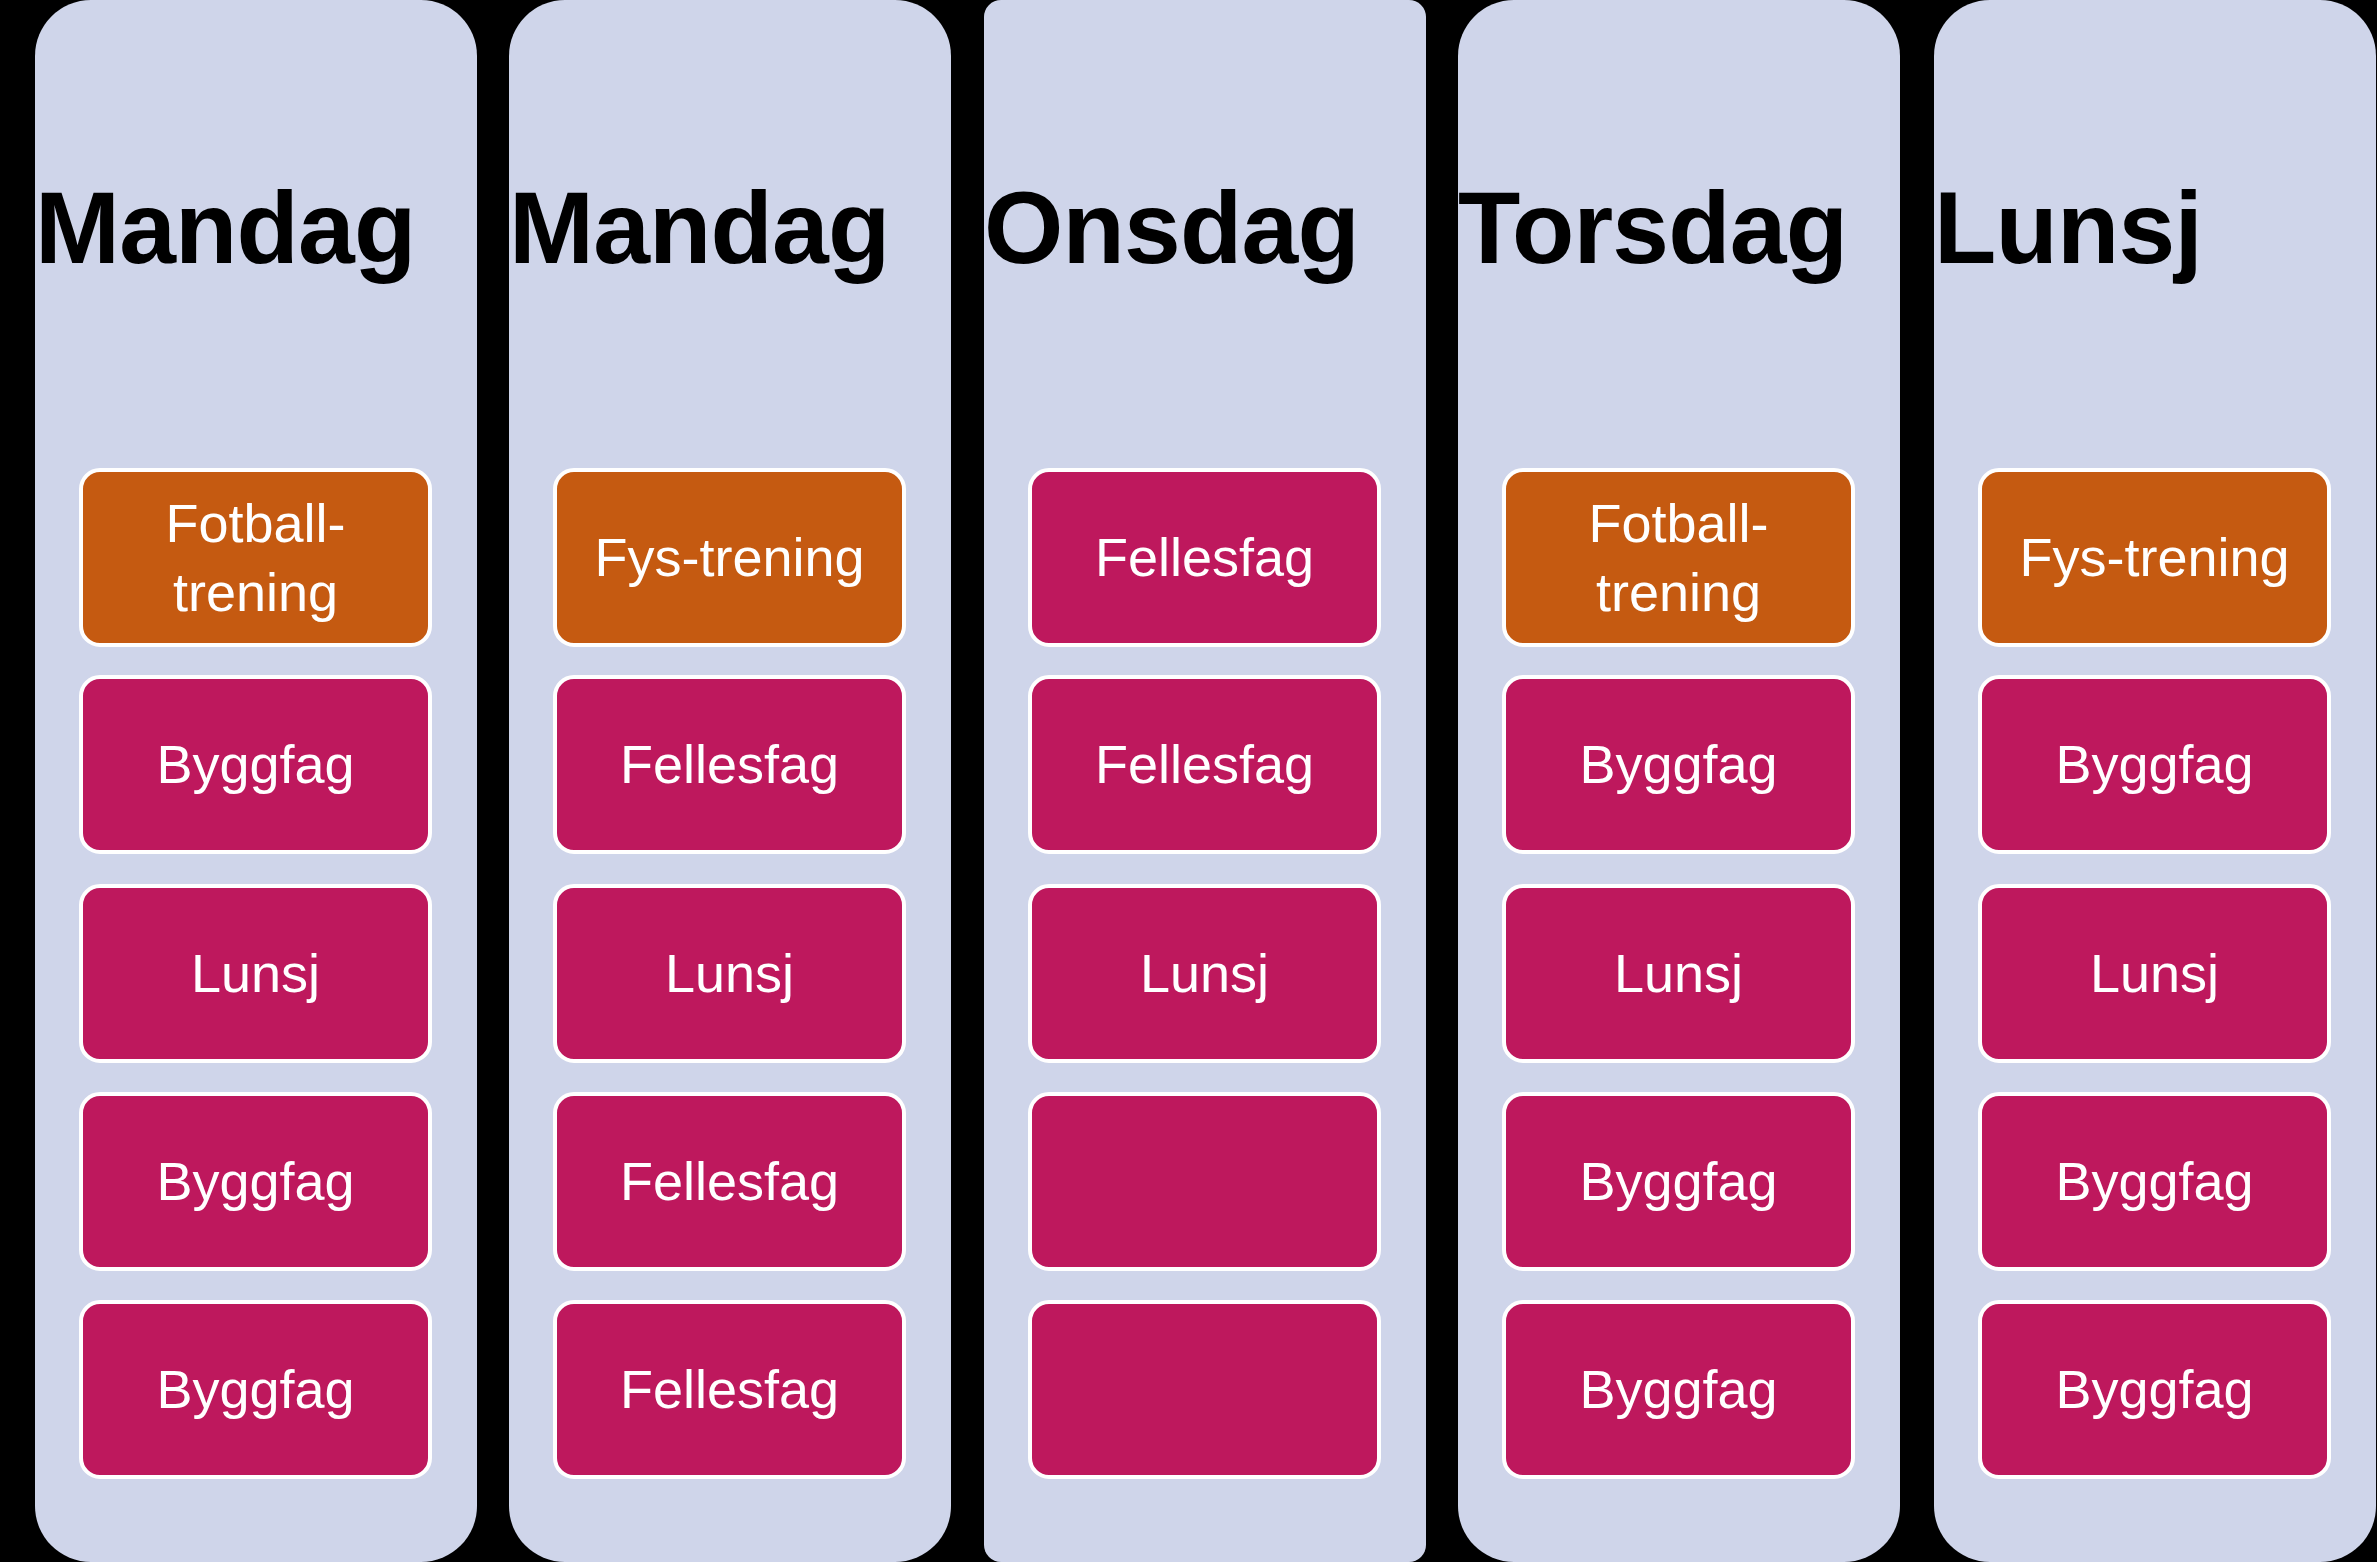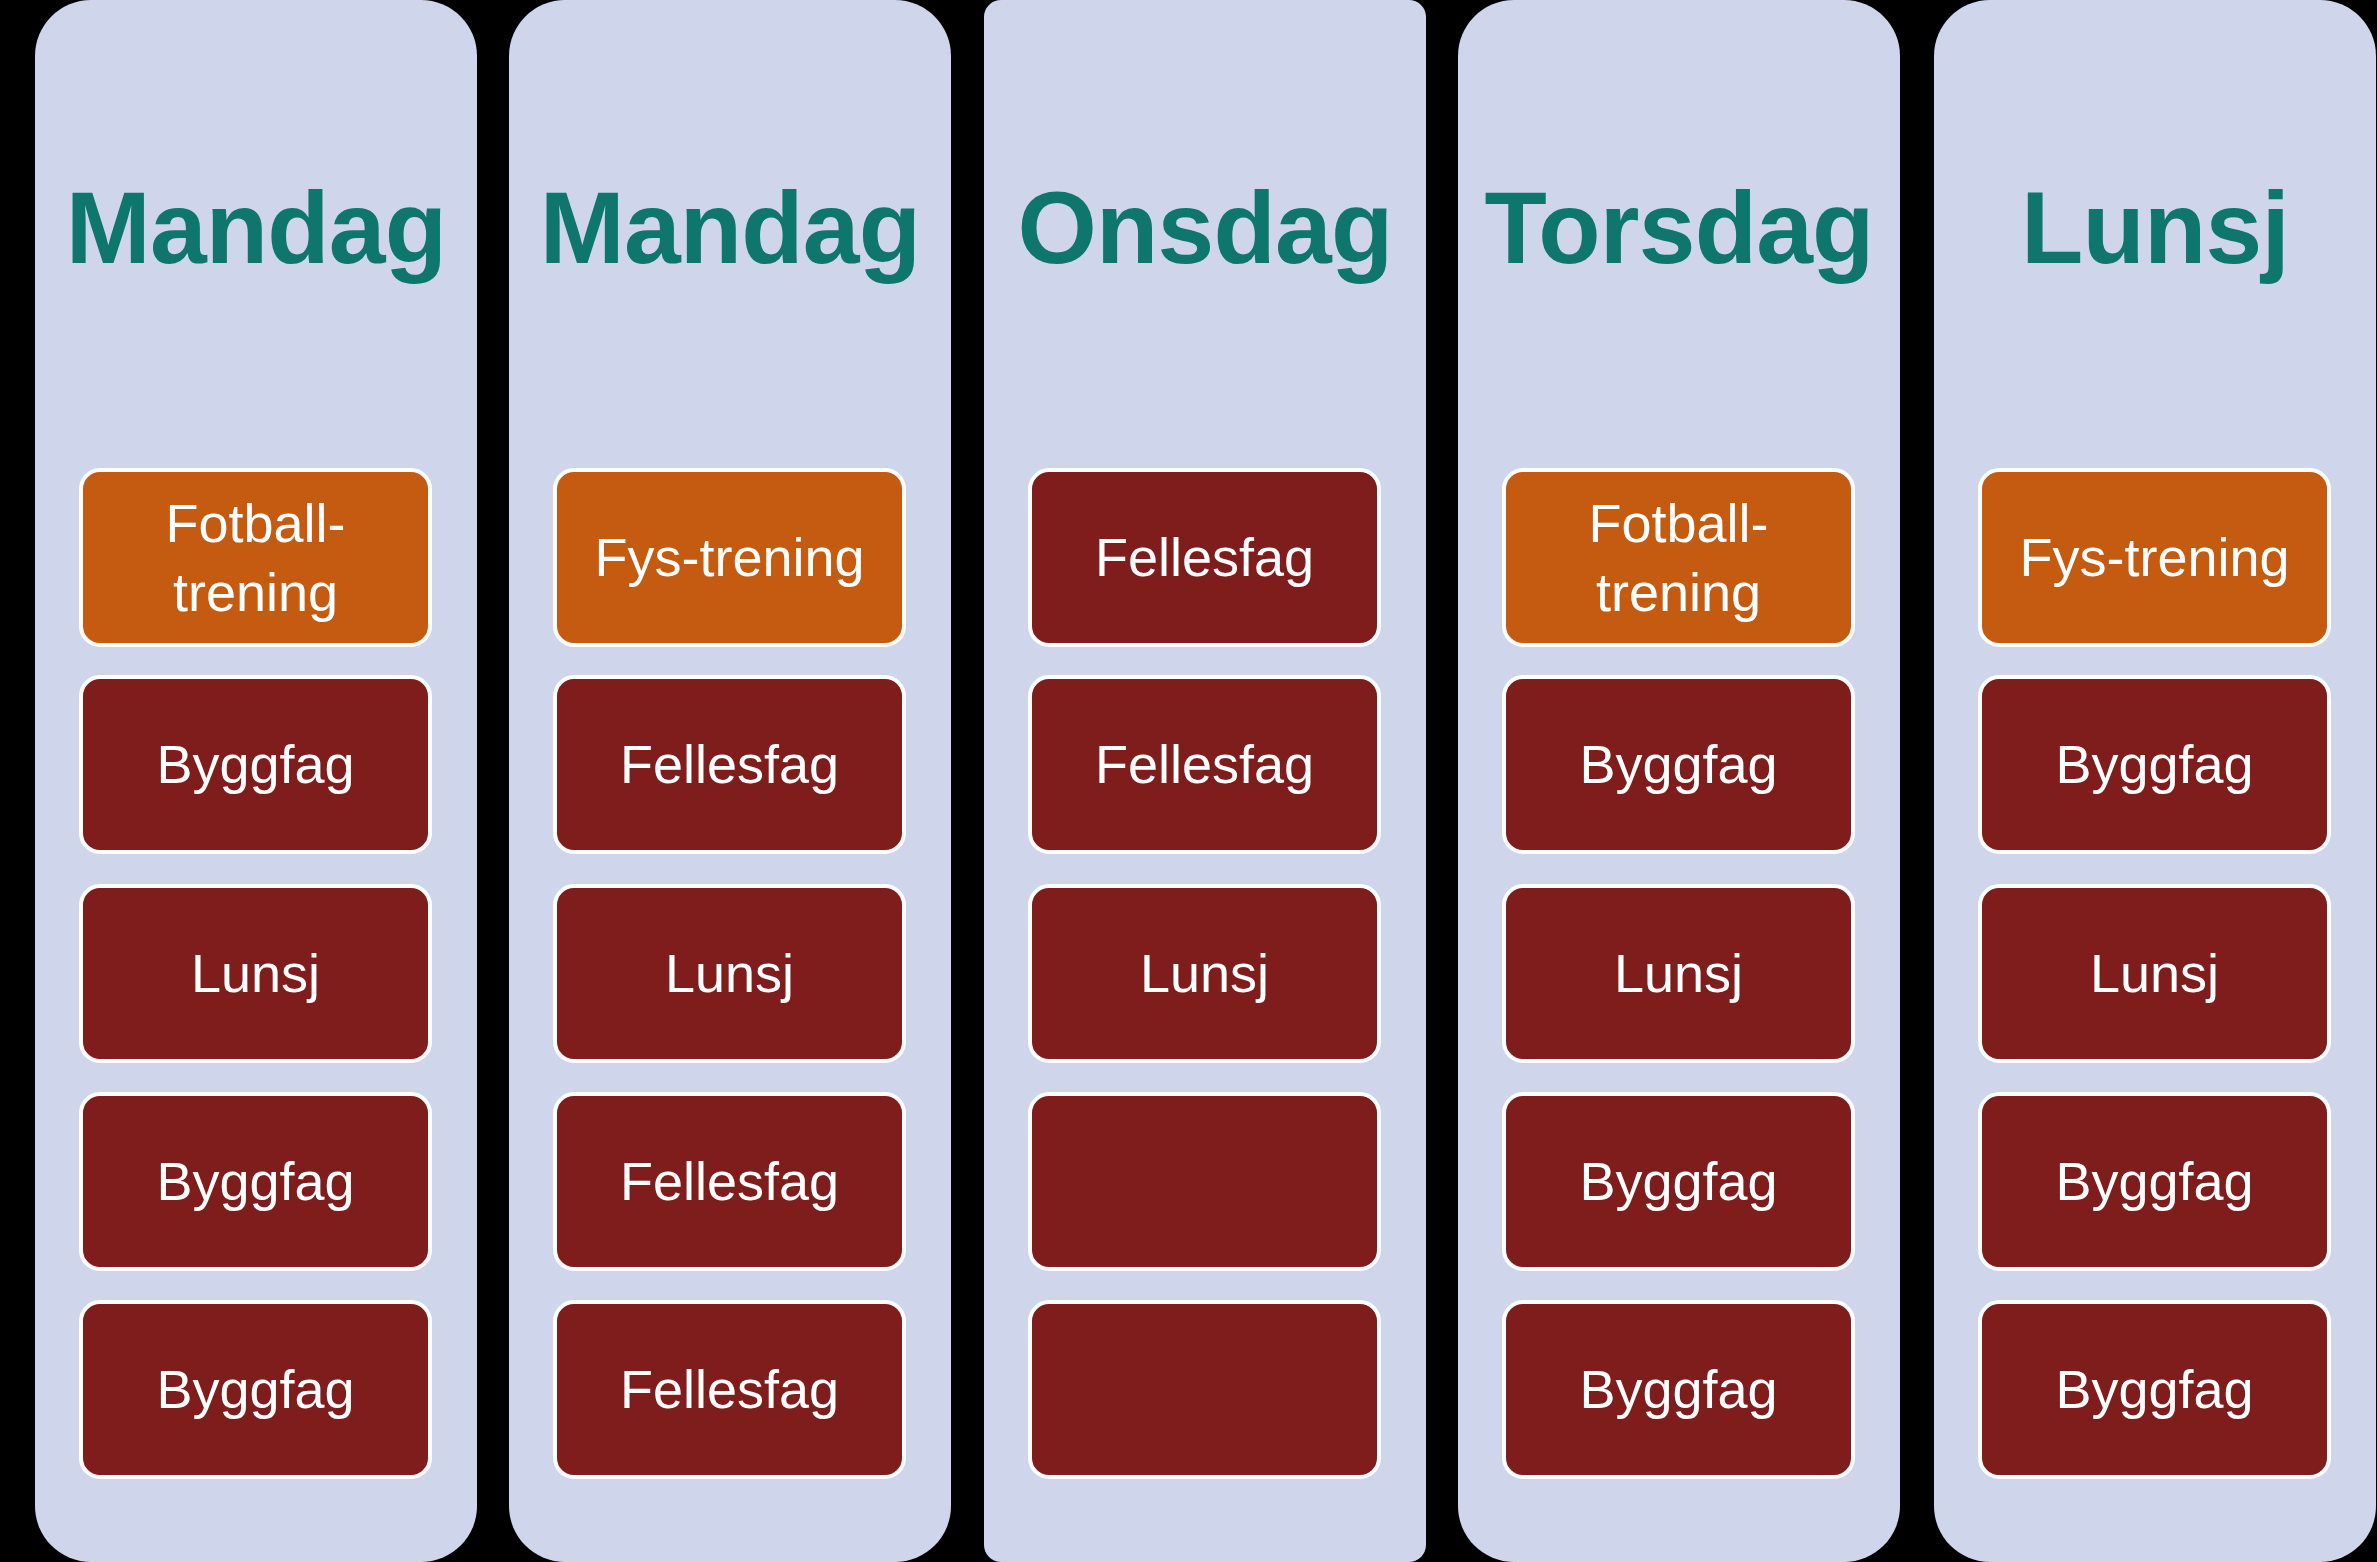--- a/index.html
+++ b/index.html
@@ -7,31 +7,31 @@
     width: 2377px; height: 1562px; background: #000000;
     position: relative; overflow: hidden;
     font-family: "Liberation Sans", "DejaVu Sans", sans-serif;
   }
   .col {
     position: absolute; top: 0; width: 442px; height: 1562px;
     background: #cfd5ea; border-radius: 56px;
   }
   .title {
     position: absolute; left: 0; right: 0; top: 168px;
-    text-align: center; font-weight: bold; font-size: 102px;
-    color: #0f766e; letter-spacing: -0.8px; line-height: 120px;
+    font-weight: bold; font-size: 102px;
+    color: #000000; letter-spacing: -0.8px; line-height: 120px;
   }
   .box {
     position: absolute; left: 44px; width: 345px; height: 171px;
     border: 4px solid #ffffff; border-radius: 21px;
     display: flex; align-items: center; justify-content: center;
     text-align: center; color: #ffffff; font-size: 54px; line-height: 69px;
     white-space: pre-line;
   }
-  .box.blue { background: #7f1d1d; }
+  .box.blue { background: #be185d; }
   .box.orange { background: #c55a11; }
 </style>
 </head>
 <body>
 
 <div id="schedule">
     <div class="col" style="left: 35px;">
       <div class="title">Mandag</div>
       <div class="box orange" style="top: 468px;">Fotball-
 trening</div>

